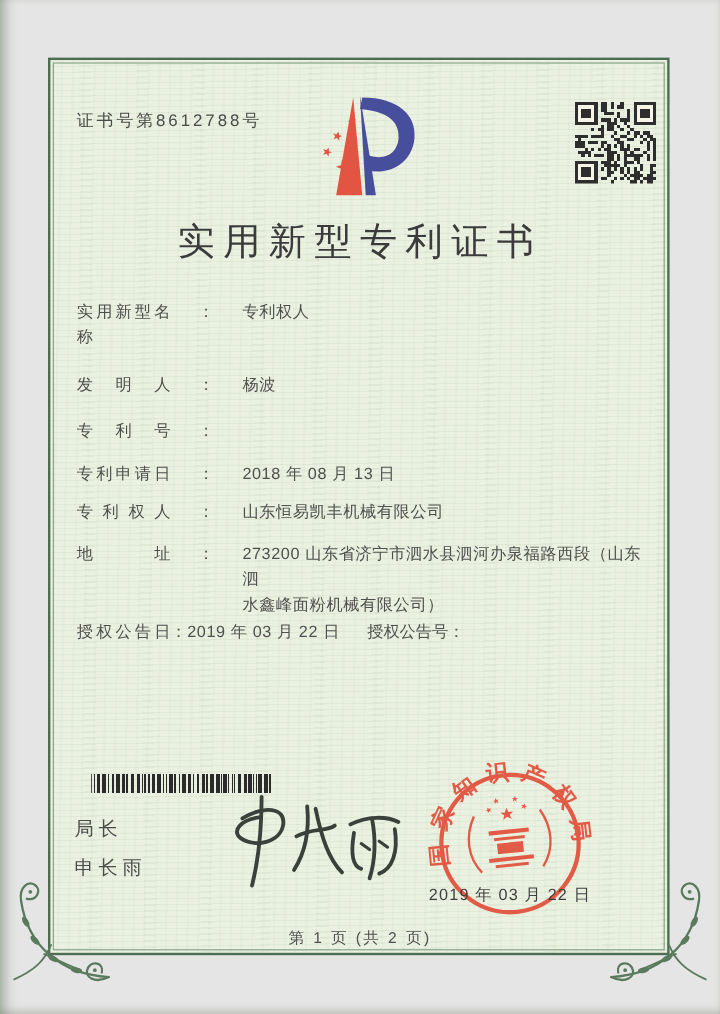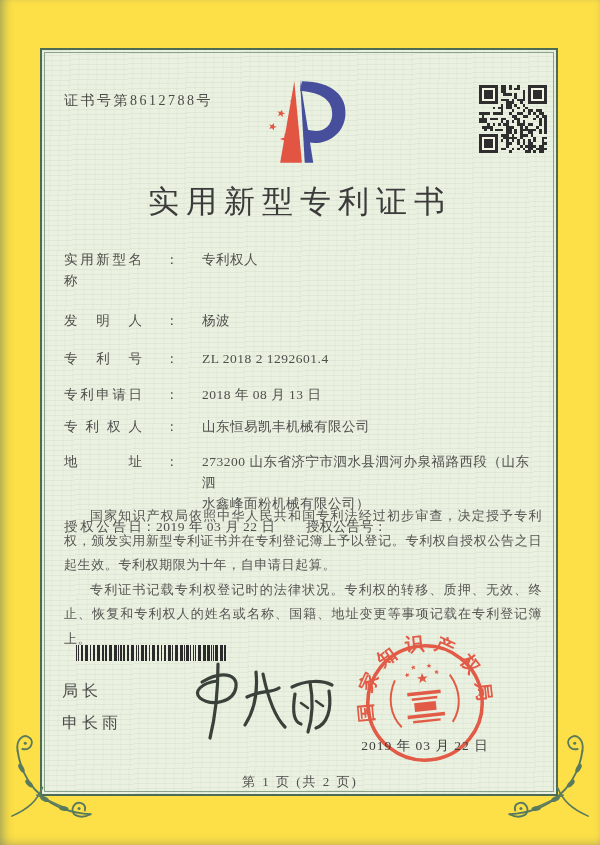--- a/index.html
+++ b/index.html
@@ -1,19 +1,19 @@
 <!DOCTYPE html>
 <html><head>
 <meta charset="utf-8">
 <style>
   html,body{margin:0;padding:0;background:#d8d5c8;}
   .page{
     position:relative;width:600px;height:845px;margin:0 auto;
-    background:#fde047;overflow:hidden;
-    font-family:Liberation Serif, serif;color:#4e4e4e;
+    background:#e5e5e5;overflow:hidden;
+    font-family:Liberation Sans, sans-serif;color:#4e4e4e;
   }
   .page::before{
     content:"";position:absolute;inset:0;z-index:6;pointer-events:none;
     box-shadow:inset 12px 0 10px -8px rgba(105,125,100,.55),
                inset 0 -8px 8px -6px rgba(125,125,115,.40),
                inset -4px 0 6px -4px rgba(150,150,140,.22),
                inset 0 4px 6px -5px rgba(150,150,140,.25);
   }
   .frame{
     position:absolute;left:40px;top:48px;width:518px;height:748px;
@@ -118,21 +118,20 @@
         <span class="f-value">专利权人</span>
     </div>
     <div class="f-row mb17">
       <span class="f-label">发明人</span>
         <span class="f-colon">：</span>
         <span class="f-value">杨波</span>
     </div>
     <div class="f-row mb15">
       <span class="f-label">专利号</span>
         <span class="f-colon">：</span>
-        <span class="f-value">ZL 2018 2 1292601.4</span>
     </div>
     <div class="f-row mb11">
       <span class="f-label">专利申请日</span>
         <span class="f-colon">：</span>
         <span class="f-value">2018 年 08 月 13 日</span>
     </div>
     <div class="f-row mb14">
       <span class="f-label">专利权人</span>
         <span class="f-colon">：</span>
         <span class="f-value">山东恒易凯丰机械有限公司</span>
@@ -149,24 +148,20 @@
           <span class="f-colon">：</span>
           <span class="f-value">2019 年 03 月 22 日</span>
       </span>
       <span class="grant-cell2">
         <span>授权公告号</span>
           <span>：</span>
       </span>
     </div>
   </div>
 
-  <div class="abs paras">
-    <p>国家知识产权局依照中华人民共和国专利法经过初步审查，决定授予专利权，颁发实用新型专利证书并在专利登记簿上予以登记。专利权自授权公告之日起生效。专利权期限为十年，自申请日起算。</p>
-    <p>专利证书记载专利权登记时的法律状况。专利权的转移、质押、无效、终止、恢复和专利权人的姓名或名称、国籍、地址变更等事项记载在专利登记簿上。</p>
-  </div>
 
   <svg class="abs barcode" viewBox="0 0 152 16" preserveAspectRatio="none" shape-rendering="crispEdges">
     <path id="bars" d="M0 0h1v16h-1zM2 0h1v16h-1zM5 0h2v16h-2zM9 0h3v16h-3zM14 0h1v16h-1zM17 0h2v16h-2zM21 0h3v16h-3zM26 0h2v16h-2zM29 0h2v16h-2zM33 0h3v16h-3zM38 0h3v16h-3zM42 0h1v16h-1zM44 0h2v16h-2zM47 0h2v16h-2zM51 0h2v16h-2zM55 0h3v16h-3zM60 0h1v16h-1zM62 0h1v16h-1zM65 0h3v16h-3zM69 0h2v16h-2zM73 0h1v16h-1zM76 0h3v16h-3zM81 0h2v16h-2zM85 0h1v16h-1zM88 0h2v16h-2zM92 0h3v16h-3zM96 0h1v16h-1zM99 0h3v16h-3zM104 0h3v16h-3zM108 0h1v16h-1zM110 0h3v16h-3zM114 0h1v16h-1zM117 0h1v16h-1zM119 0h1v16h-1zM122 0h3v16h-3zM127 0h3v16h-3zM131 0h3v16h-3zM135 0h1v16h-1zM137 0h1v16h-1zM139 0h3v16h-3zM144 0h3v16h-3zM148 0h2v16h-2z" fill="#2b2b2b"></path>
   </svg>
 
   <div class="abs commish">
     <div>局长</div>
     <div class="name">申长雨</div>
   </div>
 

